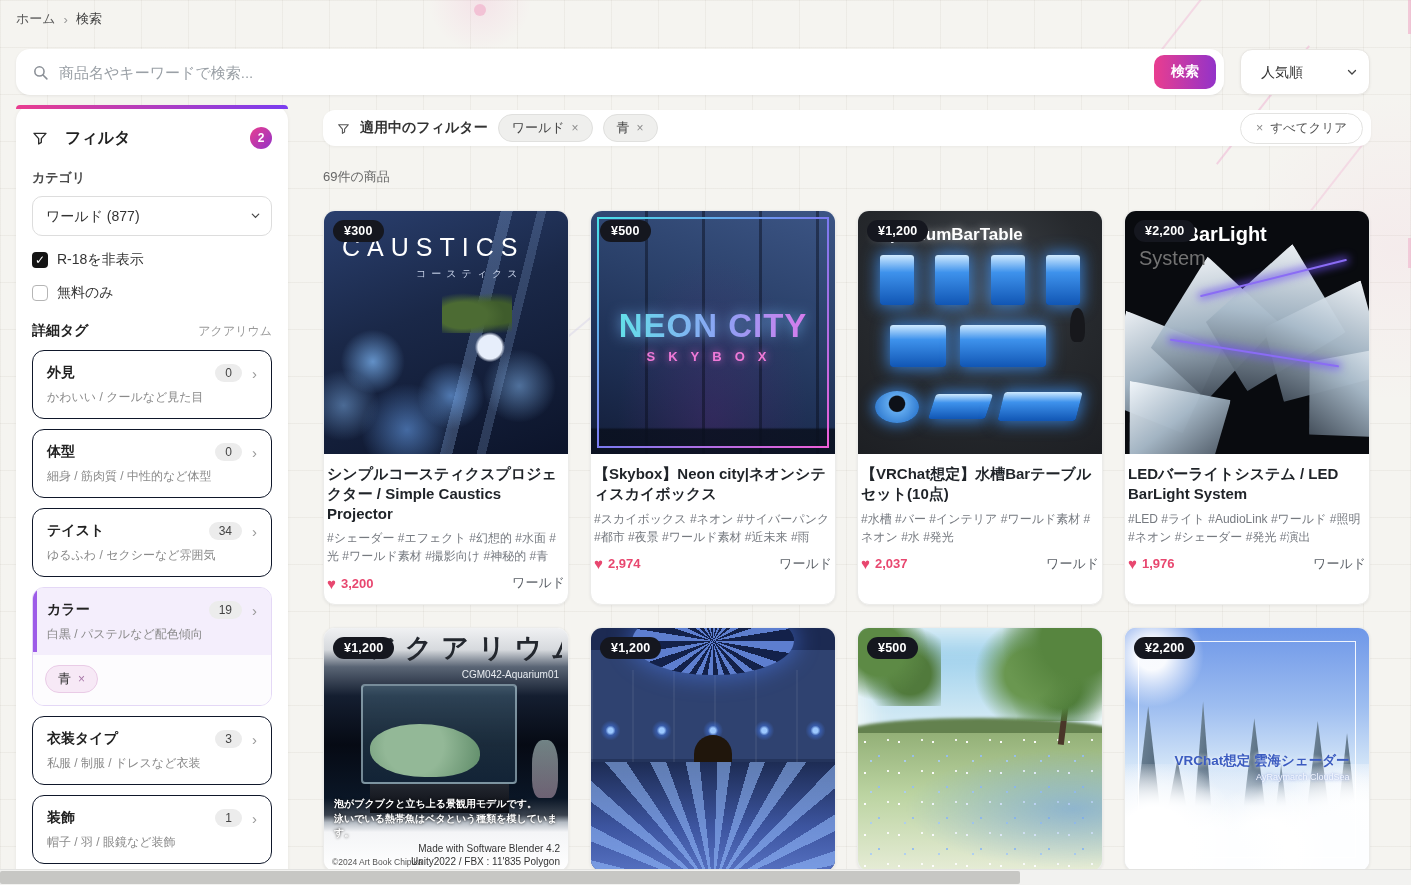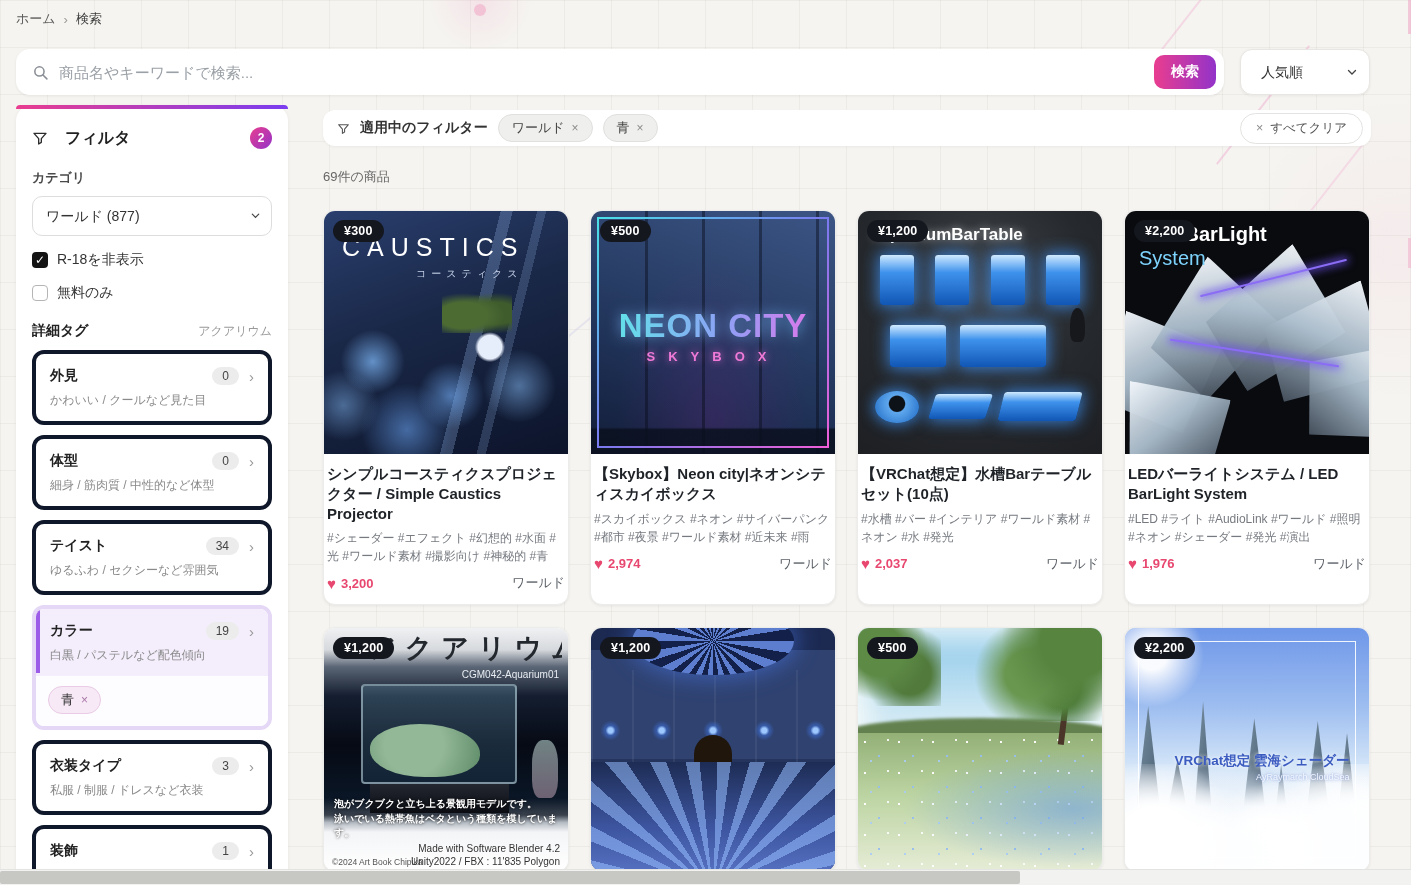--- a/index.html
+++ b/index.html
@@ -55,21 +55,21 @@
   .cat-select { width:100%; height:40px; appearance:none; -webkit-appearance:none; border:1px solid #ddd; border-radius:10px;
     background:#fff; font-size:14px; color:#333; padding:0 28px 0 13px; font-family:inherit; }
   .cat-chevron { position:absolute; right:11px; top:14px; pointer-events:none; }
   .check-row { display:flex; align-items:center; gap:9px; margin-top:15px; font-size:14px; color:#333; cursor:pointer; }
   .box { width:16px; height:16px; border-radius:4px; flex:0 0 auto; }
   .box.checked { background:#141414; color:#fff; font-size:12px; line-height:16px; text-align:center; font-weight:bold; }
   .box.unchecked { background:#fff; border:1.5px solid #b5b5b5; }
   .detail-row { display:flex; align-items:baseline; margin-top:20px; }
   .detail-title { font-size:14px; font-weight:bold; color:#222; }
   .select-cat { margin-left:auto; font-size:12px; color:#999; cursor:pointer; }
-  .tag-group { position:relative; margin-top:10px; border:4px solid #0f172a; border-radius:12px; overflow:hidden; background:#fff; cursor:pointer; }
+  .tag-group { position:relative; margin-top:10px; border:1px solid #0f172a; border-radius:12px; overflow:hidden; background:#fff; cursor:pointer; }
   .tg-main { padding:13px 14px 12px; }
   .tg-head { display:flex; align-items:center; }
   .tg-name { font-size:14px; font-weight:bold; color:#222; }
   .tg-count { margin-left:auto; background:#ececec; border-radius:10px; padding:2px 10px; font-size:12px; color:#444; }
   .tg-arrow { margin-left:10px; color:#999; font-size:15px; line-height:1; }
   .tg-desc { margin-top:7px; font-size:12px; color:#8a8a8a; }
   .tag-group.selected { border-color:#e4d8f6; }
   .tag-group.selected .tg-main { background:#f4eefc; }
   .tag-group.selected::before { content:""; position:absolute; left:0; top:0; width:4px; height:64px; background:#9d5ce8; border-radius:12px 0 0 0; }
   .chip-row { padding:10px 12px 12px; background:#fdfcfe; }
@@ -143,21 +143,21 @@
   .ab-w1 { width:36%; height:42px; } .ab-w2 { width:55%; height:42px; }
   .ab-r3 { top:74%; left:7%; right:7%; align-items:center; gap:6%; }
   .ab-disc { width:21%; height:32px; border-radius:50%; background:radial-gradient(circle at 50% 40%, #0d1118 0 26%, #5fa8ee 30%, #1b66c2 100%);
     box-shadow:0 0 14px 2px rgba(60,150,255,.7); }
   .ab-tray1 { width:27%; height:25px; transform:skewX(-18deg); }
   .ab-tray2 { width:37%; height:29px; transform:skewX(-14deg); }
   .ab-pg { position:absolute; top:40%; right:7%; width:15px; height:34px; background:#17181c; border-radius:50% 50% 30% 30%; }
 
   .img-led { background:#090b0f; }
   .led-t1 { position:absolute; top:12px; left:14px; color:#fff; font-size:20px; font-weight:bold; z-index:4; }
-  .led-t2 { position:absolute; top:36px; left:14px; color:#7dd3fc; font-size:20px; z-index:4; }
+  .led-t2 { position:absolute; top:36px; left:14px; color:#737373; font-size:20px; z-index:4; }
   .panel { position:absolute; background:linear-gradient(135deg,#f4f8fc 0%,#a9bbca 45%,#39434f 100%); opacity:.96;
     clip-path:polygon(0 0,100% 10%,86% 100%,8% 92%); }
   .panel:nth-of-type(1){ left:-6%; top:46%; width:42%; height:42%; transform:rotate(16deg); }
   .panel:nth-of-type(2){ left:16%; top:26%; width:40%; height:48%; transform:rotate(36deg); }
   .panel:nth-of-type(3){ left:40%; top:20%; width:42%; height:52%; transform:rotate(52deg); }
   .panel:nth-of-type(4){ left:62%; top:32%; width:40%; height:48%; transform:rotate(68deg); }
   .panel:nth-of-type(5){ left:76%; top:55%; width:38%; height:42%; transform:rotate(84deg); }
   .panel:nth-of-type(6){ left:0%; top:72%; width:42%; height:36%; transform:rotate(6deg); }
   .bolt { position:absolute; height:2px; background:#8a6cf5; box-shadow:0 0 9px 2px rgba(110,80,240,.85); border-radius:2px; }
   .bolt.b1 { top:27%; left:30%; width:62%; transform:rotate(-14deg); }

